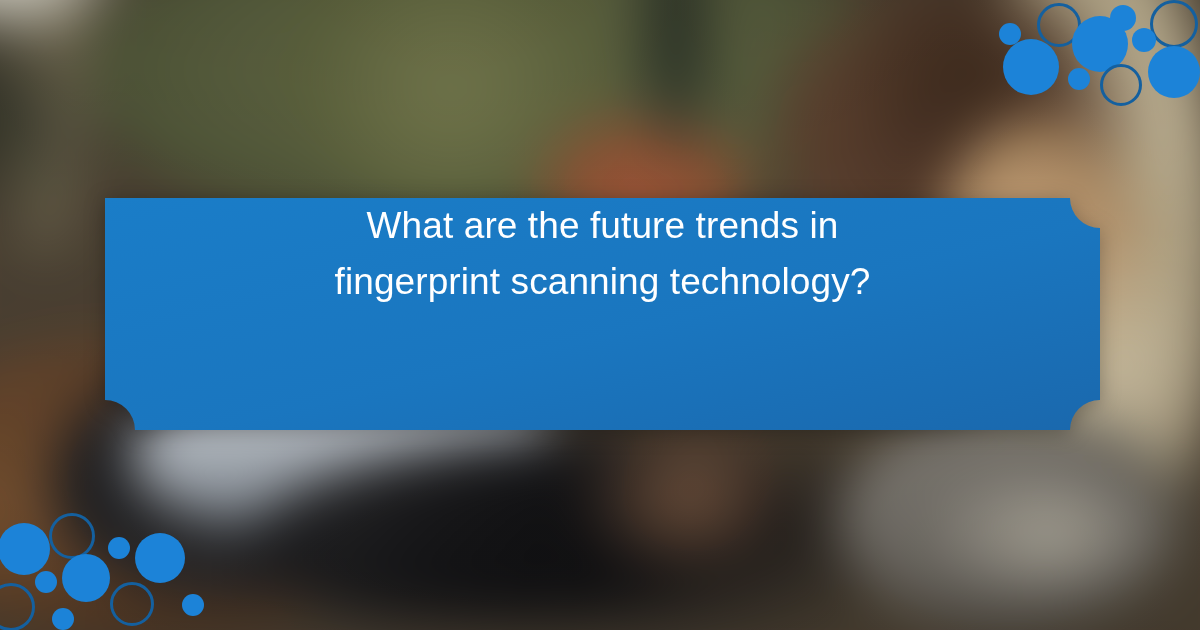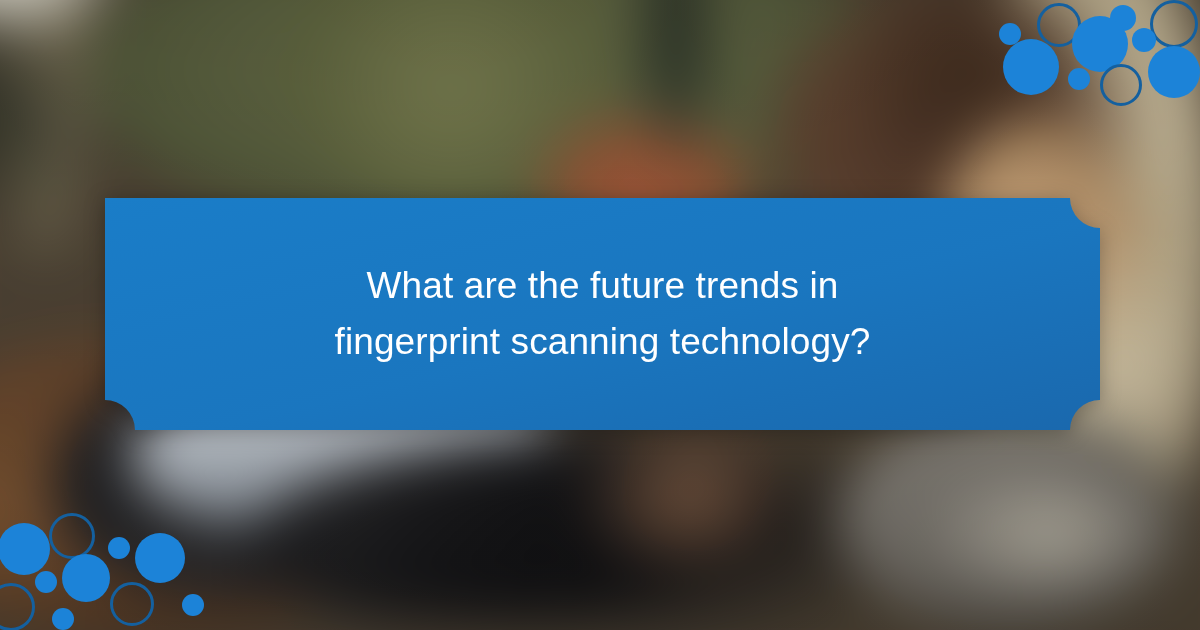--- a/index.html
+++ b/index.html
@@ -151,21 +151,20 @@
   .dots { position:absolute; pointer-events:none; }
   #dots-top-right { right:0; top:0; width:210px; height:120px; }
   #dots-bottom-left { left:0; bottom:0; width:250px; height:130px; }
 
   
   #question-card {
     position:absolute;
     left:105px; top:198px;
     width:995px; height:232px;
     display:flex;
-    align-items:center;
     justify-content:center;
     filter:drop-shadow(0 3px 10px rgba(0,0,0,.28));
   }
   #card-shape {
     position:absolute; inset:0;
     width:100%; height:100%;
   }
   #question-text {
     position:relative;
     z-index:2;

